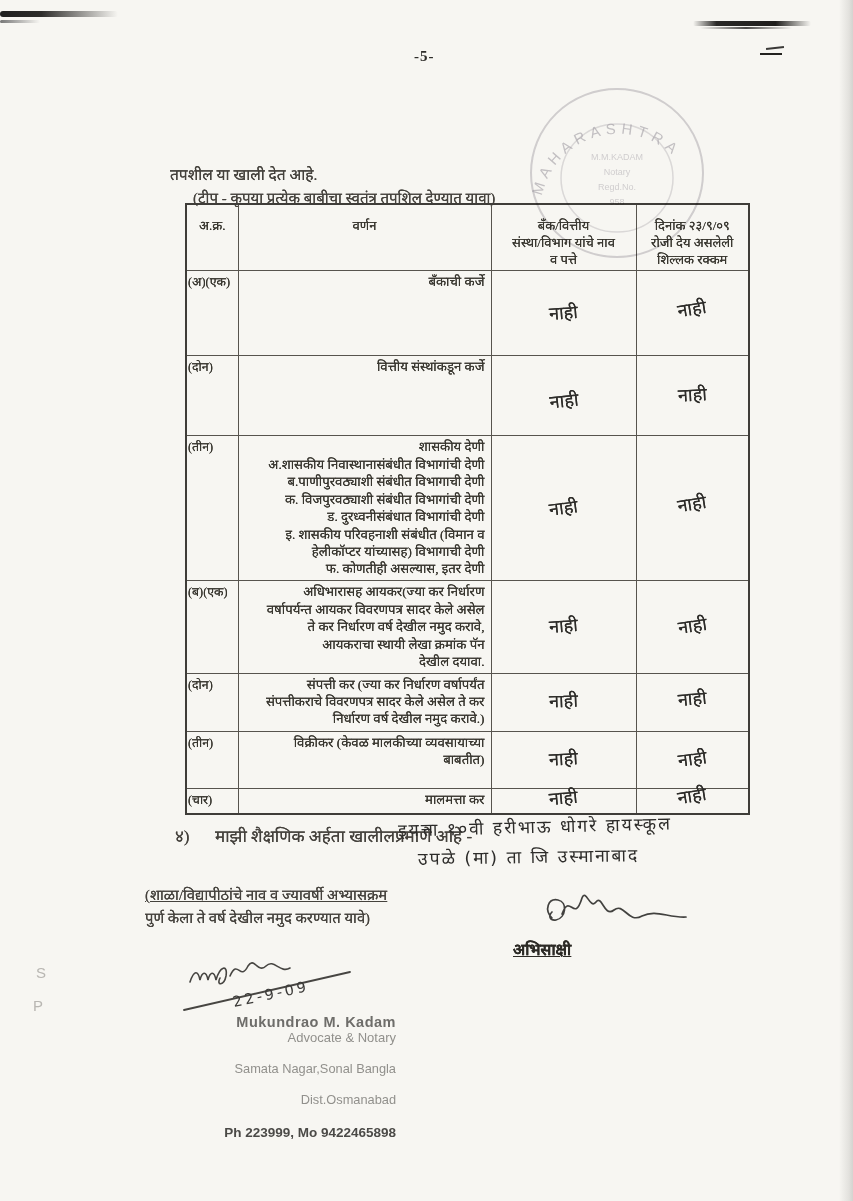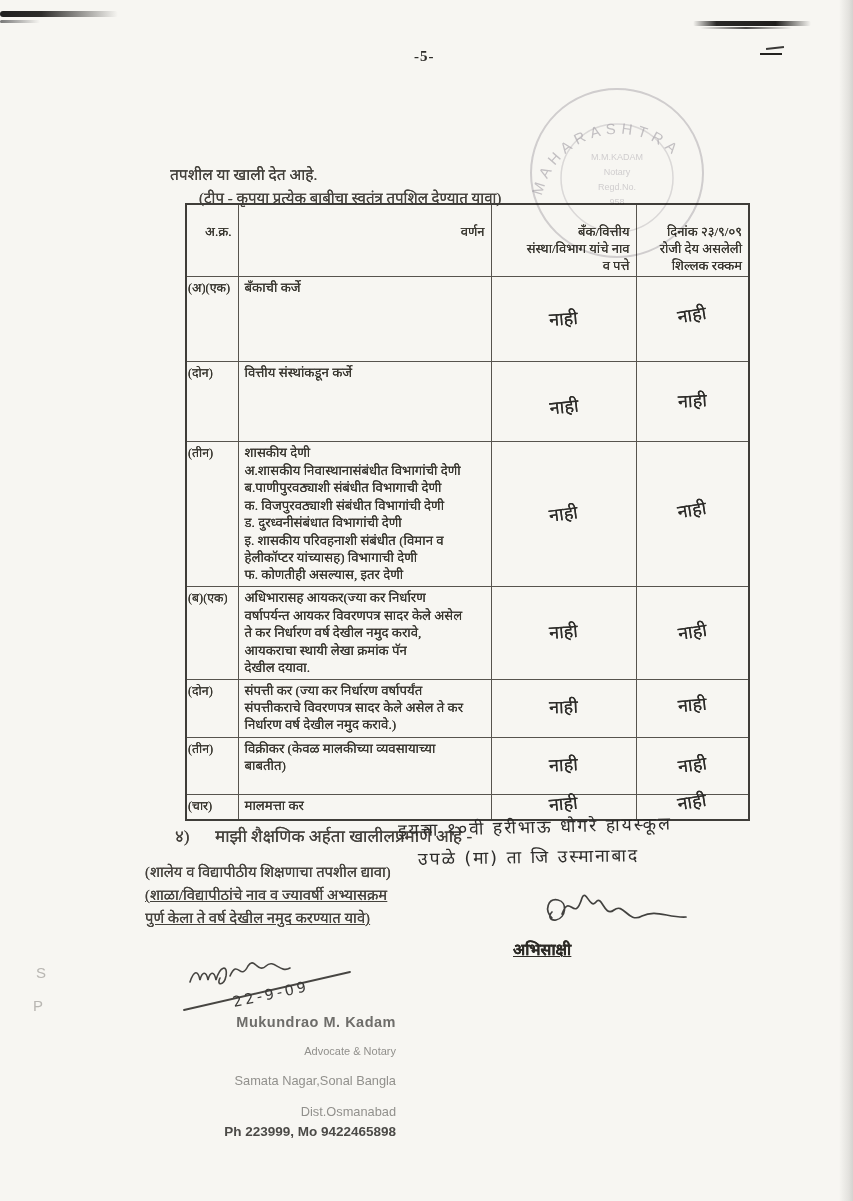--- a/index.html
+++ b/index.html
@@ -18,63 +18,63 @@
   .streak-tr2{left:700px;top:27px;width:92px;height:2px;background:linear-gradient(90deg,rgba(90,90,90,0) 0%,#4a4947 50%,rgba(90,90,90,0) 100%);}
   .corner-mark{left:760px;top:47px;width:26px;height:10px;}
   .corner-mark .d1{position:absolute;left:6px;top:0;width:18px;height:2px;background:#3a3937;transform:rotate(-6deg);}
   .corner-mark .d2{position:absolute;left:0;top:6px;width:22px;height:2.4px;background:#23221f;}
   .pageno{left:414px;top:48px;font-size:15px;letter-spacing:1px;color:#2e2d2a;font-weight:bold;}
   
   .print{color:#45423d;text-shadow:0 0 .5px #45423d;}
   .p3-l1{left:172px;top:140px;font-size:15.5px;white-space:nowrap;}
   .p3-clause{display:inline-block;width:44px;}
   .p3-l2{left:170px;top:163px;font-size:15.5px;}
-  .p3-note{left:199px;top:187px;font-size:15px;}
+  .p3-note{left:193px;top:187px;font-size:15px;}
   
   .stamp{left:522px;top:78px;width:190px;height:185px;opacity:.8;mix-blend-mode:multiply;pointer-events:none;}
   
   .tblwrap{left:185px;top:203px;}
   table.aff{border-collapse:collapse;table-layout:fixed;width:563px;border:2px solid #3f3d39;}
   .aff col.c1{width:52px;} .aff col.c2{width:253px;} .aff col.c3{width:145px;} .aff col.c4{width:113px;}
   .aff td{border:1px solid #57544e;vertical-align:top;padding:2px 6px;font-size:13.2px;line-height:1.32;color:#38362f;text-shadow:0 0 .4px #38362f;}
-  .aff .hdr{text-align:right;vertical-align:top;padding-top:18px;white-space:pre-line;font-size:13px;}
+  .aff .hdr{text-align:center;vertical-align:top;padding-top:12px;white-space:pre-line;font-size:13px;}
   .aff .sr{text-align:left;padding:3px 1px 0 1px;font-size:12.3px;white-space:nowrap;overflow:visible;}
-  .aff .desc{white-space:pre-line;}
+  .aff .desc{white-space:pre-line;text-align:right;}
   .aff .hw-cell{text-align:center;vertical-align:middle;overflow:visible;}
   .rh-hdr{height:57px;} .rh-1{height:85px;} .rh-2{height:80px;} .rh-3{height:145px;}
   .rh-4{height:92px;} .rh-5{height:58px;} .rh-6{height:57px;} .rh-7{height:26px;}
   
   .hw{font-family:"DejaVu Sans",sans-serif;color:#2d2c2a;display:inline-block;line-height:1;}
   .hw-nahi{font-size:18px;}
   .rot1{transform:rotate(-4deg);} .rot2{transform:rotate(-9deg) translateY(-4px);}
   .rot3{transform:rotate(-6deg) translateY(6px);} .rot4{transform:rotate(-3deg);}
   .rot5{transform:rotate(-7deg);} .rot6{transform:rotate(-2deg);}
   .rot7{transform:rotate(-5deg) translateY(-2px);} .rot8{transform:rotate(-8deg);}
   .hw-edu1{left:398px;top:819px;font-size:17.5px;transform:rotate(-1.5deg);letter-spacing:2px;}
   .hw-edu2{left:418px;top:849px;font-size:17.5px;transform:rotate(-1deg);letter-spacing:2px;}
   
   .p4-l1{left:175px;top:824px;font-size:17px;white-space:nowrap;}
   .p4-clause{display:inline-block;width:40px;}
   .p4-n1{left:145px;top:861px;font-size:14.8px;}
   .p4-n2{left:145px;top:884px;font-size:14.8px;text-decoration:underline;}
-  .p4-n3{left:145px;top:907px;font-size:14.8px;text-decoration:underline;}
+  .p4-n3{left:145px;top:907px;font-size:14.8px;}
   
   .wit-sig{left:540px;top:884px;width:150px;height:58px;}
   .wit-label{left:513px;top:938px;font-size:16px;font-weight:bold;text-decoration:underline;color:#2c2a26;text-shadow:0 0 .5px #2c2a26;}
   
   .mark-s{left:36px;top:964px;font-size:15px;color:#b8b6b2;font-family:"Liberation Sans",sans-serif;}
   .mark-p{left:33px;top:997px;font-size:15px;color:#b8b6b2;font-family:"Liberation Sans",sans-serif;}
   
   .not-sig{left:182px;top:952px;width:180px;height:66px;}
   .not-date{left:232px;top:986px;font-size:14.5px;transform:rotate(-12deg);letter-spacing:3px;color:#3a3937;font-family:"DejaVu Sans",sans-serif;}
   .not-block{left:148px;top:1014px;width:248px;text-align:right;font-family:"Liberation Sans","DejaVu Sans",sans-serif;}
   .not-name{font-size:14.5px;font-weight:bold;color:#6e6d6a;letter-spacing:.5px;}
-  .not-title{font-size:11px;color:#92918e;color:#91908c;margin-top:15px;}
+  .not-title{font-size:13px;color:#92918e;color:#91908c;margin-top:0;}
   .not-addr{font-size:12.8px;color:#91908c;margin-top:16px;}
-  .not-phone{font-size:13.5px;color:#4b4a47;font-weight:bold;margin-top:5px;}
+  .not-phone{font-size:13.5px;color:#4b4a47;font-weight:bold;margin-top:18px;}
 </style>
 </head>
 <body>
 
 <div class="page">
 
   <div class="abs edge-shade"></div>
   <div class="abs streak-tl"></div>
   <div class="abs streak-tl2"></div>
   <div class="abs streak-tr"></div>
@@ -183,21 +183,20 @@
       <text x="95" y="112" text-anchor="middle" font-family="Liberation Sans, sans-serif" font-size="9" fill="#9b96a2" opacity="0.5">Regd.No.</text>
       <text x="95" y="127" text-anchor="middle" font-family="Liberation Sans, sans-serif" font-size="9" fill="#9b96a2" opacity="0.5">958</text>
     </svg>
   </div>
 
   <div class="abs p4-l1 print">
     <span class="p4-clause">४)</span><span>माझी शैक्षणिक अर्हता खालीलप्रमाणे आहे -</span>
   </div>
   <div class="abs hw hw-edu1">इयत्ता १०वी हरीभाऊ धोगरे हायस्कूल</div>
   <div class="abs hw hw-edu2">उपळे (मा) ता जि उस्मानाबाद</div>
-  <div class="abs p4-n1 print">(शालेय व विद्यापीठीय शिक्षणाचा तपशील द्यावा)</div>
   <div class="abs p4-n2 print">(शाळा/विद्यापीठांचे नाव व ज्यावर्षी अभ्यासक्रम</div>
   <div class="abs p4-n3 print">पुर्ण केला ते वर्ष देखील नमुद करण्यात यावे)</div>
 
   <div class="abs wit-sig">
     <svg width="150" height="58" viewBox="0 0 150 58">
       <path d="M12,34 C4,26 8,14 18,16 C28,18 26,34 16,36 C10,37 8,32 12,28 M22,30 C30,8 34,40 42,14 C46,4 50,26 56,18 C62,10 64,34 74,26 C84,18 88,40 102,32 C116,25 128,34 146,33" fill="none" stroke="#2e2d2b" stroke-width="1.7" stroke-linecap="round" opacity="0.9"></path>
     </svg>
   </div>
   <div class="abs wit-label">अभिसाक्षी</div>
 

